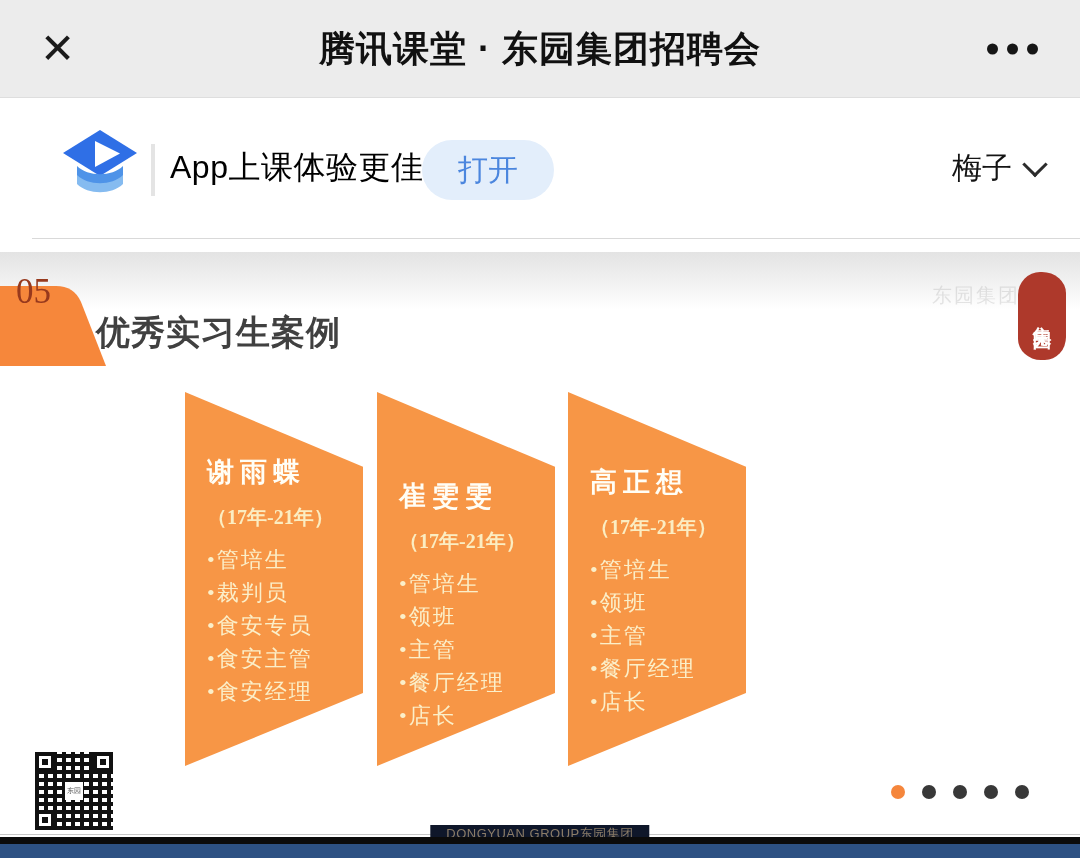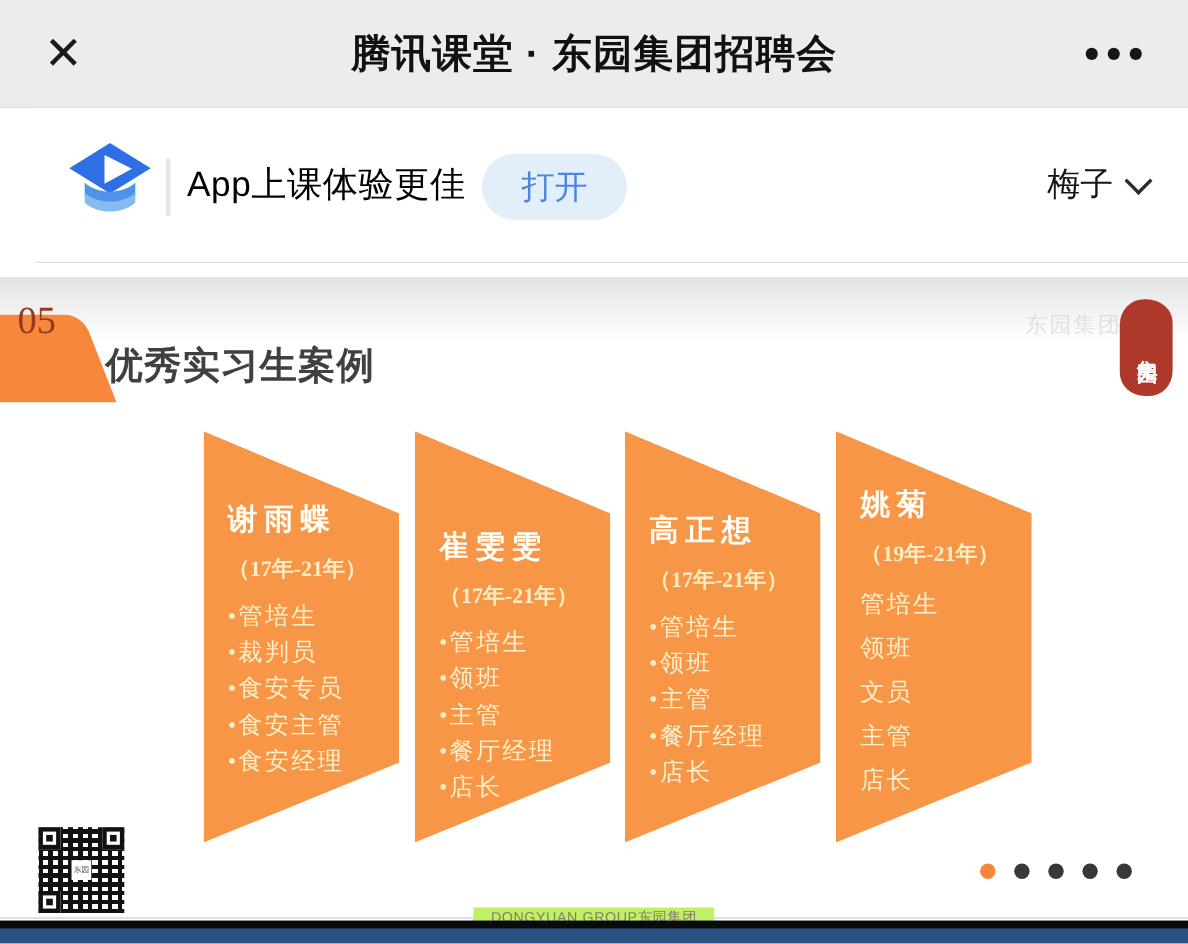--- a/index.html
+++ b/index.html
@@ -17,21 +17,21 @@
              display:flex;gap:9px;cursor:pointer;}
   .more-dots i{width:11px;height:11px;border-radius:50%;background:#161616;}
 
   
   .appbar{position:absolute;top:98px;left:0;right:0;height:140px;background:#FFF;
           border-bottom:1px solid #D9D9D9;margin-left:32px;}
   .app-logo{position:absolute;left:28px;top:30px;width:80px;height:82px;}
   .vdivider{position:absolute;left:119px;top:46px;width:4px;height:52px;background:#E4E4E4;}
   .promo-text{position:absolute;left:138px;top:50%;transform:translateY(-50%);
               font-size:32px;color:#000;letter-spacing:0.5px;}
-  .open-btn{position:absolute;left:406px;top:42px;height:60px;padding:0 36px;
+  .open-btn{position:absolute;left:390px;top:42px;height:60px;padding:0 36px;
             background:#E3EEFB;color:#4B86DE;font-size:30px;border:none;border-radius:30px;
             display:flex;align-items:center;cursor:pointer;font-family:inherit;}
   .user-wrap{position:absolute;right:36px;top:50%;transform:translateY(-50%);
              display:flex;align-items:center;gap:14px;cursor:pointer;}
   .user-name{font-size:30px;color:#141414;}
   .chev{width:15px;height:15px;border-right:3px solid #2c2c2c;border-bottom:3px solid #2c2c2c;
         transform:rotate(45deg);margin-top:-8px;}
 
   
   .slide{position:absolute;top:252px;left:0;width:1080px;height:600px;background:#fff;}
@@ -78,21 +78,21 @@
               border:4px solid #111;box-sizing:border-box;}
   .qr .finder i{position:absolute;left:3px;top:3px;width:6px;height:6px;background:#111;display:block;}
   .qr .f-tl{left:0;top:0;} .qr .f-tr{right:0;top:0;} .qr .f-bl{left:0;bottom:0;}
   .qr .qr-center{position:absolute;left:50%;top:50%;transform:translate(-50%,-50%);
                  width:18px;height:18px;background:#fff;display:flex;align-items:center;
                  justify-content:center;font-size:7px;color:#555;}
 
   
   .footer-rule{position:absolute;left:0;right:0;top:582px;height:1px;background:#C7C7C7;}
   .footer-label{position:absolute;left:50%;top:573px;transform:translateX(-50%);
-                background:#bef264;padding:0 16px;font-size:13px;color:#8B7C67;
+                background:#0f172a;padding:0 16px;font-size:13px;color:#8B7C67;
                 letter-spacing:0.5px;white-space:nowrap;}
 
   
   .dots{position:absolute;top:533px;right:51px;display:flex;gap:17px;}
   .dot{width:14px;height:14px;border-radius:50%;background:#383838;cursor:pointer;}
   .dot.active{background:#F5863C;}
 
   
   .bottombar{position:absolute;left:0;right:0;bottom:0;height:14px;background:#2D5183;
              border-top:7px solid #0B0B0B;}
@@ -174,33 +174,20 @@
         <div class="panel-period">（17年-21年）</div>
         <ul class="panel-items">
             <li>•管培生</li>
             <li>•领班</li>
             <li>•主管</li>
             <li>•餐厅经理</li>
             <li>•店长</li>
           </ul>
       </div>
     </div>
-    <div class="panel panel-p4">
-      <div class="inner">
-        <div class="panel-name">姚菊</div>
-        <div class="panel-period">（19年-21年）</div>
-        <ul class="panel-items">
-            <li>管培生</li>
-            <li>领班</li>
-            <li>文员</li>
-            <li>主管</li>
-            <li>店长</li>
-          </ul>
-      </div>
-    </div>
 
     <div class="qr">
       <span class="finder f-tl">
           <i></i>
         </span>
       <span class="finder f-tr">
           <i></i>
         </span>
       <span class="finder f-bl">
           <i></i>

